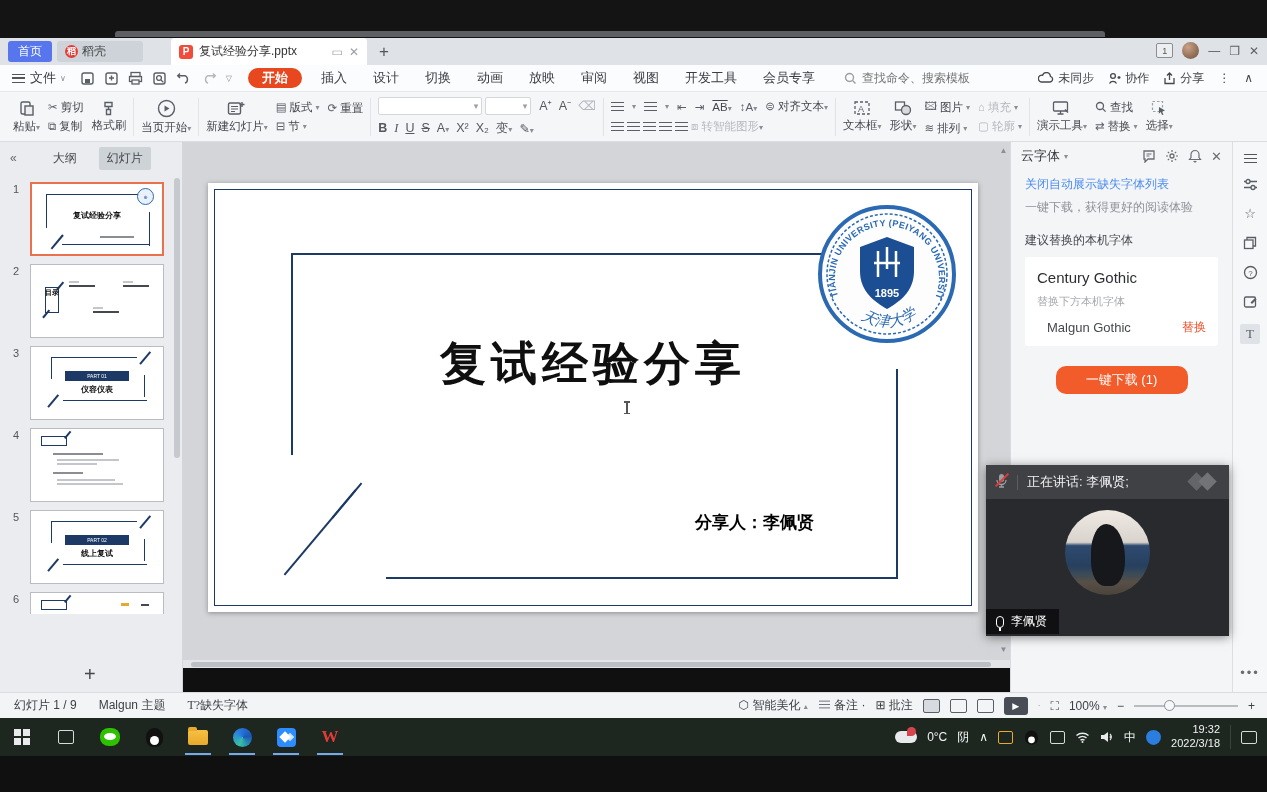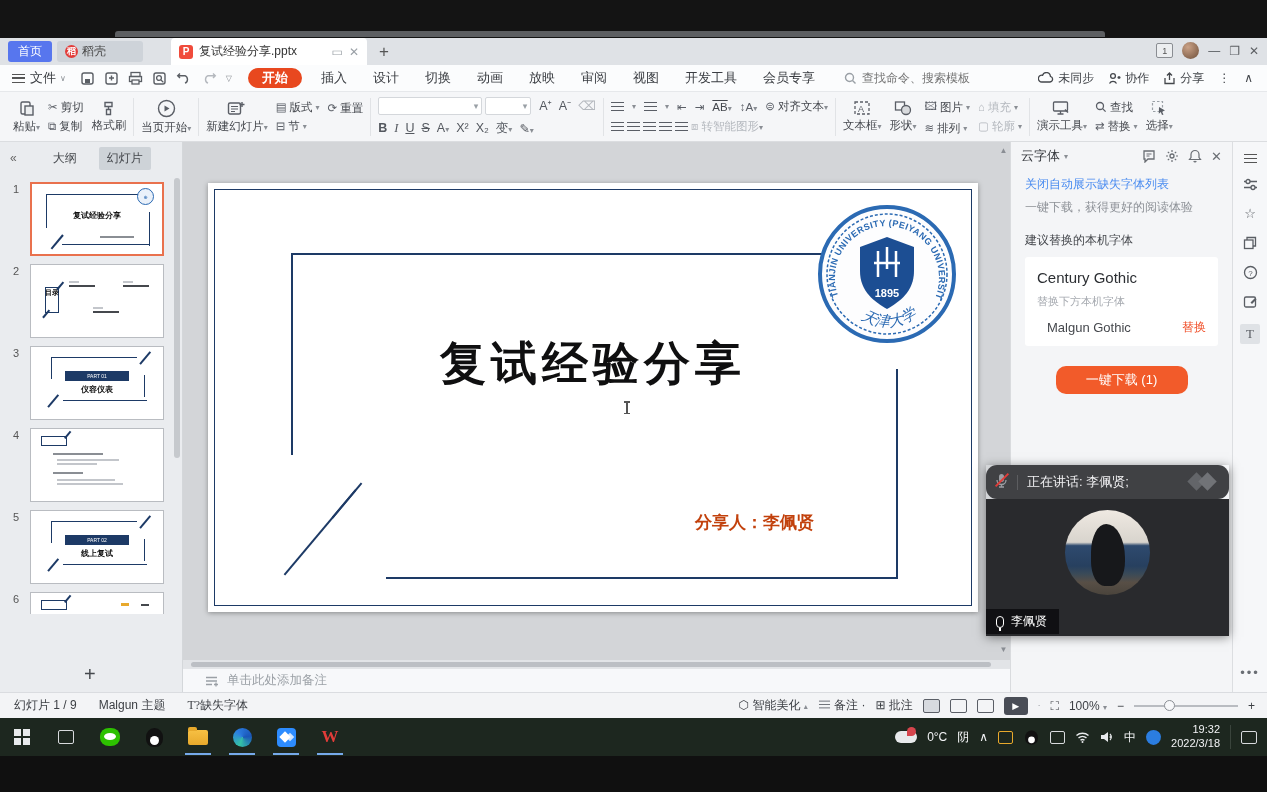--- a/index.html
+++ b/index.html
@@ -85,21 +85,21 @@
   .add-slide { position:absolute; left:84px; bottom:6px; font-size:20px; color:#45484d; }
   .th-scroll { position:absolute; right:2px; top:36px; width:6px; height:280px; background:#c6c9cd; border-radius:3px; }
 
   .canvas { left:183px; top:142px; width:827px; height:518px; background:#d3d5d8; }
   .slide { position:absolute; left:25px; top:41px; width:770px; height:429px; background:#fff; box-shadow:0 1px 5px rgba(0,0,0,.35); }
   .s-border { position:absolute; left:6px; top:6px; right:6px; bottom:6px; border:1.5px solid #1d3a66; }
   .s-lineH { position:absolute; background:#1d3a66; height:2px; }
   .s-lineV { position:absolute; background:#1d3a66; width:2px; }
   .s-title { position:absolute; left:0; top:150px; width:100%; text-align:center; font-family:"Liberation Serif",serif;
              font-size:46px; font-weight:600; color:#0f0f10; letter-spacing:5px; }
-  .s-presenter { position:absolute; left:487px; top:328px; font-family:"Liberation Serif",serif; font-size:17px; font-weight:bold; color:#c2410c; }
+  .s-presenter { position:absolute; left:487px; top:328px; font-family:"Liberation Serif",serif; font-size:17px; font-weight:bold; color:#000000; }
   .s-caret { position:absolute; left:418px; top:218px; width:1.5px; height:13px; background:#555; }
   .s-caret:before,.s-caret:after { content:""; position:absolute; left:-2.5px; width:6.5px; height:1.5px; background:#555; }
   .s-caret:after { bottom:0; }
   .canvas-vscroll { position:absolute; right:2px; top:4px; width:9px; height:508px; font-size:8px; color:#8a8e94; display:flex; flex-direction:column; justify-content:space-between; align-items:center; }
 
   .hscroll { left:183px; top:660px; width:827px; height:8px; background:#e2e4e7; }
   .hthumb { position:absolute; left:8px; top:1.5px; width:800px; height:5px; background:#bcbfc4; border-radius:3px; }
   .notesbar { left:183px; top:668px; width:827px; height:24px; background:#f7f8fa; border-top:1px solid #e3e5e8;
               display:flex; align-items:center; gap:7px; padding-left:22px; font-size:12.5px; color:#9ba0a6; }
 
@@ -120,21 +120,21 @@
             border-radius:10px; font-size:13px; font-family:inherit; }
 
   .rail { left:1232px; top:142px; width:35px; height:550px; background:#f6f7f9; border-left:1px solid #dcdee1;
           display:flex; flex-direction:column; align-items:center; gap:15px; padding-top:12px; color:#5a5e64; font-size:13px; }
   .rail .tbox { width:20px; height:20px; background:#dfe2e6; border-radius:2px; display:flex; align-items:center; justify-content:center;
                 font-family:"Liberation Serif",serif; }
   .rail .dots { margin-top:auto; margin-bottom:12px; letter-spacing:2px; color:#6a6e74; }
 
   
   .meeting { left:986px; top:465px; width:243px; height:170px; z-index:40; box-shadow:0 2px 10px rgba(0,0,0,.5); }
-  .mt-head { height:33px; background:#404144; display:flex; align-items:center; padding:17px 9px;border-radius:11px; }
+  .mt-head { height:33px; background:#404144; display:flex; align-items:center; padding:17px 9px; }
   .mt-div { width:1px; height:15px; background:#5c5d60; margin:0 9px; }
   .mt-label { color:#f0f0f2; font-size:13px; }
   .mt-logo { margin-left:auto; position:relative; width:34px; height:18px; opacity:.55; }
   .mt-logo i { position:absolute; width:13px; height:13px; background:#9a9da2; transform:rotate(45deg); top:2px; }
   .mt-logo i:first-child { left:4px; background:#808388; }
   .mt-logo i:last-child { left:15px; }
   .mt-body { height:137px; background:#292a2d; position:relative; }
   .mt-avatar { position:absolute; left:79px; top:11px; width:85px; height:85px; border-radius:50%; overflow:hidden;
                background:linear-gradient(180deg, #efe9e2 0%, #d8d4cd 38%, #2e4a6e 42%, #27405f 66%, #3a4a58 75%, #584f46 85%, #4a443c 100%); }
   .mt-avatar:after { content:""; position:absolute; left:26px; top:14px; width:34px; height:62px; background:#17181b;
@@ -607,27 +607,20 @@
     <div class="canvas-vscroll">
         <span>▲</span>
         <span>▼</span>
       </div>
   </div>
 
   <div class="abs hscroll">
       <div class="hthumb"></div>
     </div>
 
-  <div class="abs notesbar">
-    <svg width="15" height="12" viewBox="0 0 15 12">
-        <path d="M1 2.5h11M1 6h11M1 9.5h6" stroke="#9ba0a6" stroke-width="1.5"></path>
-        <path d="M11 7.5v4M9 9.5h4" stroke="#9ba0a6" stroke-width="1.3"></path>
-      </svg>
-    <span>单击此处添加备注</span>
-  </div>
 
   <div class="abs fontpanel">
     <div class="fp-head">
       <span>云字体</span>
       <span class="caret" style="margin-left:4px;">▾</span>
       <span class="fp-icos">
         <svg width="14" height="14" viewBox="0 0 14 14">
             <path d="M2 2h10v8H6l-3 3v-3H2z" fill="none" stroke="#6a6e74" stroke-width="1.3"></path>
             <path d="M4.5 5h5M4.5 7h3" stroke="#6a6e74" stroke-width="1.1"></path>
           </svg>

